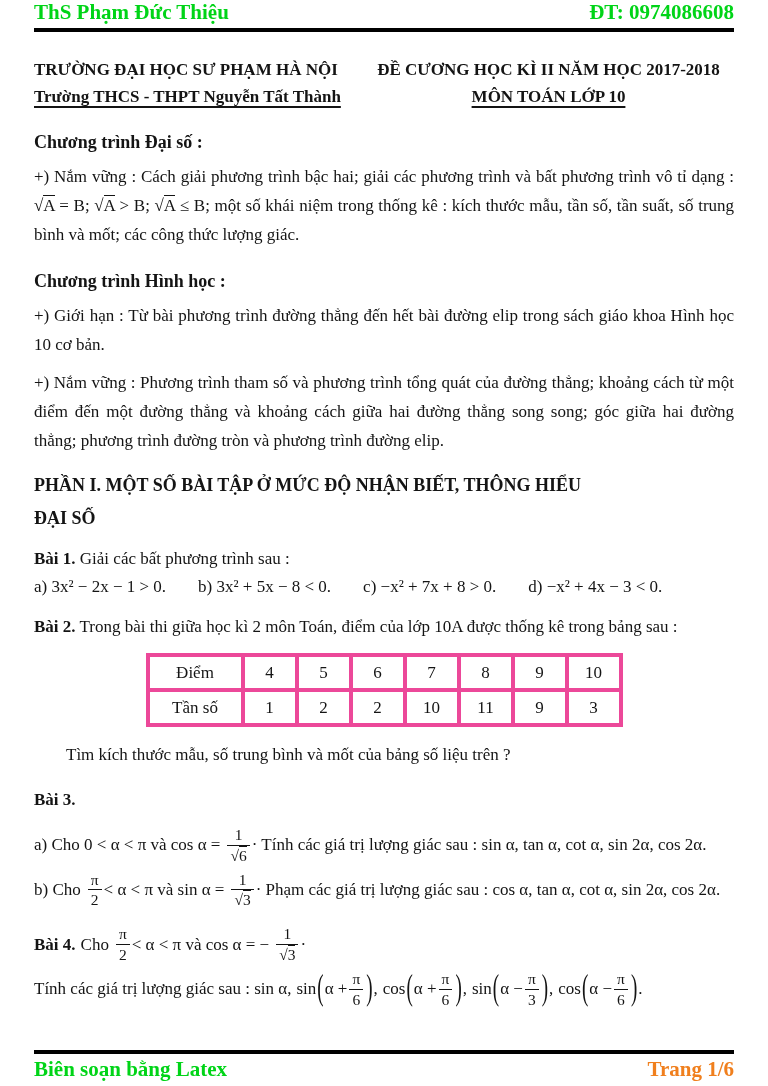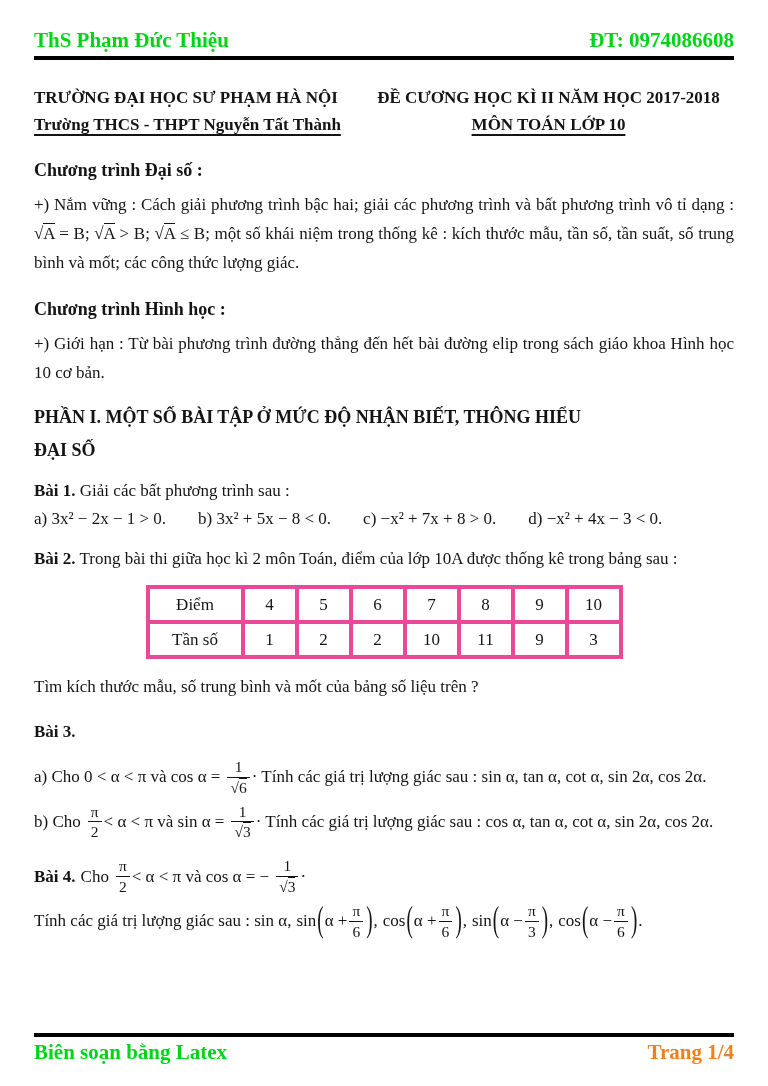--- a/index.html
+++ b/index.html
@@ -4,21 +4,21 @@
 <style>
   * { box-sizing: border-box; }
   html, body { margin: 0; padding: 0; }
   body {
     width: 768px; height: 1086px;
     background: #ffffff;
     color: #141414;
     font-family: "Liberation Serif", "DejaVu Serif", serif;
     position: relative; overflow: hidden;
   }
-  .page { padding: 28px 34px 0 34px; }
+  .page { padding: 0 34px 0 34px; }
 
   
   .header-row { display: flex; justify-content: space-between; align-items: baseline;
     font-weight: bold; font-size: 21px; color: var(--green, #00d417); }
   .top-rule { height: 4px; background: #000; margin-top: 3px; }
 
   
   .title-block { display: flex; margin-top: 24px; font-weight: bold; font-size: 17px; line-height: 27px; }
   .title-left { width: 47%; text-align: left; }
   .title-right { width: 53%; text-align: center; }
@@ -49,21 +49,21 @@
     font-size: 15.5px; line-height: 1.15; margin: 1px 2px; }
   .frac .num { display: block; padding: 0 3px 1px 3px; border-bottom: 1.4px solid #141414; }
   .frac .den { display: block; padding: 1px 3px 0 3px; }
   .rad { border-top: 1.4px solid #141414; }
   .sqrtx { white-space: nowrap; }
   .bigp { display: inline-block; transform: scaleY(1.85); font-size: 19px;
     vertical-align: middle; font-weight: 400; padding: 0 1px; position: relative; top: -1px; }
   .term { display: inline-flex; align-items: center; }
 
   
-  .footer { position: absolute; left: 34px; right: 34px; bottom: 21px; }
+  .footer { position: absolute; left: 34px; right: 34px; bottom: 4px; }
   .footer-rule { height: 4px; background: #000; }
   .footer-row { display: flex; justify-content: space-between; align-items: baseline;
     font-weight: bold; font-size: 21px; margin-top: 3px; }
   .footer-left { color: var(--green, #00d417); }
   .footer-right { color: var(--orange, #f07f1d); }
 </style>
 </head>
 <body style="--green: #00d417; --orange: #f07f1d;">
 
 <div class="page">
@@ -89,20 +89,21 @@
   <p class="body-text">
     <span>+) Nắm vững : Cách giải phương trình bậc hai; giải các phương trình và bất phương trình vô tỉ dạng :</span>
     <span class="sqrtx"><span>√</span><span class="rad">A</span> <span>= B;</span></span>
     <span class="sqrtx"><span>√</span><span class="rad">A</span> <span>&gt; B;</span></span>
     <span class="sqrtx"><span>√</span><span class="rad">A</span> <span>≤ B;</span></span>
     <span>một số khái niệm trong thống kê : kích thước mẫu, tần số, tần suất, số trung bình và mốt; các công thức lượng giác.</span>
   </p>
 
   <div class="section-heading">Chương trình Hình học :</div>
   <p class="body-text">+) Giới hạn : Từ bài phương trình đường thẳng đến hết bài đường elip trong sách giáo khoa Hình học 10 cơ bản.</p>
+  <p class="body-text">+) Nắm vững : Phương trình tham số và phương trình tổng quát của đường thẳng; khoảng cách từ một điểm đến một đường thẳng và khoảng cách giữa hai đường thẳng song song; góc giữa hai đường thẳng; phương trình đường tròn và phương trình đường elip.</p>
 
   <div class="part-heading">PHẦN I. MỘT SỐ BÀI TẬP Ở MỨC ĐỘ NHẬN BIẾT, THÔNG HIỂU</div>
   <div class="subject-heading">ĐẠI SỐ</div>
 
   <p class="bai-line">
     <span class="bai-label">Bài 1.</span>
     <span>Giải các bất phương trình sau :</span>
   </p>
   <div class="eq-row">
     <span>a) 3x² − 2x − 1 &gt; 0.</span>
@@ -132,21 +133,21 @@
       <td>1</td>
       <td>2</td>
       <td>2</td>
       <td>10</td>
       <td>11</td>
       <td>9</td>
       <td>3</td>
     </tr>
   </tbody>
     </table>
-  <p class="bai-line" style="margin-top:14px;">Tìm kích thước mẫu, số trung bình và mốt của bảng số liệu trên ?</p>
+  <p class="bai-line" style="margin-top:14px;margin-left:32px;">Tìm kích thước mẫu, số trung bình và mốt của bảng số liệu trên ?</p>
 
   <p class="bai-line" style="margin-top:18px; margin-bottom:12px;">
     <span class="bai-label">Bài 3.</span>
   </p>
   <div class="math-line">
     <span>a) Cho 0 &lt; α &lt; π và cos α =</span>
     <span class="frac">
         <span class="num">1</span>
         <span class="den"><span>√</span><span class="rad">6</span></span>
       </span>
@@ -156,21 +157,21 @@
     <span>b) Cho</span>
     <span class="frac">
         <span class="num">π</span>
         <span class="den">2</span>
       </span>
     <span>&lt; α &lt; π và sin α =</span>
     <span class="frac">
         <span class="num">1</span>
         <span class="den"><span>√</span><span class="rad">3</span></span>
       </span>
-    <span>· Tính các giá trị lượng giác sau : cos α, tan α, cot α, sin 2α, cos 2α.</span>
+    <span>· Phạm các giá trị lượng giác sau : cos α, tan α, cot α, sin 2α, cos 2α.</span>
   </div>
 
   <div class="math-line" style="margin-top:14px;">
     <span class="bai-label">Bài 4.</span>
     <span>Cho</span>
     <span class="frac">
         <span class="num">π</span>
         <span class="den">2</span>
       </span>
     <span>&lt; α &lt; π và cos α = −</span>
@@ -227,15 +228,15 @@
         <span>.</span>
       </span>
   </div>
 
 </div>
 
 <div class="footer">
   <div class="footer-rule"></div>
   <div class="footer-row">
     <span class="footer-left">Biên soạn bằng Latex</span>
-    <span class="footer-right">Trang 1/4</span>
+    <span class="footer-right">Trang 1/6</span>
   </div>
 </div>
 
 </body></html>

